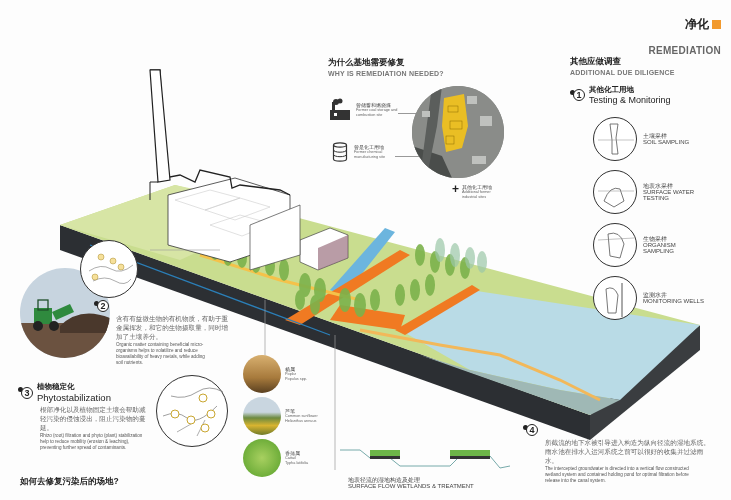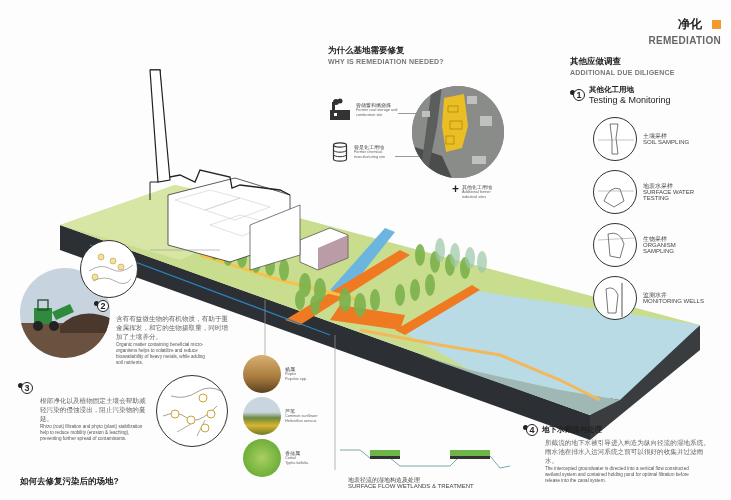--- a/index.html
+++ b/index.html
@@ -17,25 +17,25 @@
   .numbadge .dot { width: 5px; height: 5px; border-radius: 50%; background: #222; margin-right: -2px; margin-top: -6px; }
   .numbadge .circ { width: 12px; height: 12px; border: 1.3px solid #222; border-radius: 50%; font-size: 9px; font-weight: bold; display: flex; align-items: center; justify-content: center; color: #222; background: #fff; }
   .circle-photo { border-radius: 50%; overflow: hidden; }
   .mon-circle { width: 44px; height: 44px; border-radius: 50%; border: 1px solid #333; background: #fff; }
   .leader { position: absolute; height: 0; border-top: 0.7px solid #999; }
 </style>
 </head>
 <body>
 
 <div class="abs" style="right:10px; top:16px; text-align:right;">
-  <div style="display:flex; align-items:center; justify-content:flex-end; gap:10px;">
+  <div style="display:flex; align-items:center; justify-content:flex-end; gap:3px;">
     <span style="font-weight:bold; font-size:12px; color:#222;">净化</span>
     <span style="display:inline-block; width:9px; height:9px; background:#f29a2e; color:#f29a2e; font-size:4px; line-height:9px; text-align:center; overflow:hidden;">25</span>
   </div>
-  <div style="font-weight:bold; font-size:10px; color:#666; letter-spacing:0.3px; margin-top:2px;">REMEDIATION</div>
+  <div style="font-weight:bold; font-size:10px; color:#666; letter-spacing:0.3px; margin-top:12px;">REMEDIATION</div>
 </div>
 
 <svg class="abs" style="left:0; top:0;" width="731" height="500" viewBox="0 0 731 500">
 
   <polygon points="60,225 590,415 590,440 60,250" fill="#2c2f33"></polygon>
   <polygon points="590,415 700,325 700,350 590,440" fill="#3a3d40"></polygon>
 
   <polygon points="60,225 175,185 700,325 590,415" fill="#c9dd8f"></polygon>
 
   <polygon points="60,225 175,185 290,210 180,260" fill="#d7e5a5"></polygon>
@@ -102,21 +102,21 @@
     <polygon points="205,210 240,198 270,207 235,220"></polygon>
     <polygon points="210,225 240,215 272,224 242,236"></polygon>
   </g>
   <polygon points="250,225 300,205 300,255 250,270" fill="#fff" stroke="#444" stroke-width="0.7"></polygon>
 
   <line x1="335" y1="335" x2="335" y2="470" stroke="#999" stroke-width="0.7"></line>
   <line x1="265" y1="300" x2="265" y2="355" stroke="#999" stroke-width="0.7"></line>
   <line x1="150" y1="250" x2="220" y2="250" stroke="#999" stroke-width="0.6"></line>
 </svg>
 
-<div class="abs" style="left:328px; top:45px;">
+<div class="abs" style="left:328px; top:57px;">
   <div class="zh-title">为什么基地需要修复</div>
   <div class="en-caps" style="margin-top:1px;">WHY IS REMEDIATION NEEDED?</div>
 </div>
 
 <div class="abs" style="left:328px; top:98px; display:flex; align-items:center; gap:4px;">
   <svg width="24" height="24" viewBox="0 0 24 24">
     <rect x="2" y="12" width="20" height="10" fill="#333"></rect>
     <rect x="4" y="4" width="3" height="10" fill="#333"></rect>
     <circle cx="8" cy="4" r="3" fill="#333"></circle>
     <circle cx="12" cy="3" r="2.5" fill="#333"></circle>
@@ -271,20 +271,24 @@
   <div class="zh-body" style="margin-left:22px; margin-top:2px; width:118px;">含有有益微生物的有机物质，有助于重金属挥发，和它的生物摄取量，同时增加了土壤养分。</div>
   <div class="en-body" style="margin-left:22px; margin-top:1px; width:90px;">Organic matter containing beneficial micro-organisms helps to volatilize and reduce bioavailability of heavy metals, while adding soil nutrients.</div>
 </div>
 
 <div class="abs" style="left:18px; top:382px; width:150px;">
   <div style="display:flex; align-items:center; gap:4px;">
     <span class="numbadge">
         <span class="dot"></span>
         <span class="circ">3</span>
       </span>
+    <div>
+      <div class="zh-title" style="font-size:7.5px;">植物稳定化</div>
+      <div class="en-title" style="font-size:9.5px;">Phytostabilization</div>
+    </div>
   </div>
   <div class="zh-body" style="margin-left:22px; margin-top:2px; width:112px;">根部净化以及植物固定土壤会帮助减轻污染的侵蚀浸出，阻止污染物的蔓延。</div>
   <div class="en-body" style="margin-left:22px; margin-top:1px; width:110px;">Rhizo (root) filtration and phyto (plant) stabilization help to reduce mobility (erosion &amp; leaching), preventing further spread of contaminants.</div>
 </div>
 
 <div class="abs mon-circle" style="left:156px; top:375px; width:72px; height:72px;">
   <svg width="72" height="72" viewBox="0 0 72 72">
     <path d="M6 40 Q20 34 30 42 T60 30" fill="none" stroke="#777" stroke-width="0.7"></path>
     <path d="M14 20 Q28 24 40 16 T66 16" fill="none" stroke="#777" stroke-width="0.7"></path>
     <path d="M20 56 L34 48 M40 60 L48 44" stroke="#777" stroke-width="0.6"></path>
@@ -337,21 +341,20 @@
   <div class="small-label" style="font-size:6px;">SURFACE FLOW WETLANDS &amp; TREATMENT</div>
 </div>
 
 <div class="abs" style="left:523px; top:424px; width:200px;">
   <div style="display:flex; align-items:center; gap:4px;">
     <span class="numbadge">
         <span class="dot"></span>
         <span class="circ">4</span>
       </span>
     <div>
-      <div class="zh-title" style="font-size:7.5px;">地下水截流与处理</div>
     </div>
   </div>
   <div class="zh-body" style="margin-left:22px; margin-top:2px; width:168px;">所截流的地下水被引导进入构造为纵向径流的湿地系统。雨水池在排水入运河系统之前可以很好的收集并过滤雨水。</div>
   <div class="en-body" style="margin-left:22px; margin-top:1px; width:150px;">The intercepted groundwater is directed into a vertical flow constructed wetland system and contained holding pond for optimal filtration before release into the canal system.</div>
 </div>
 
 <div class="abs" style="left:20px; top:476px;">
   <div class="zh-title" style="font-size:8.5px;">如何去修复污染后的场地?</div>
 </div>
 

